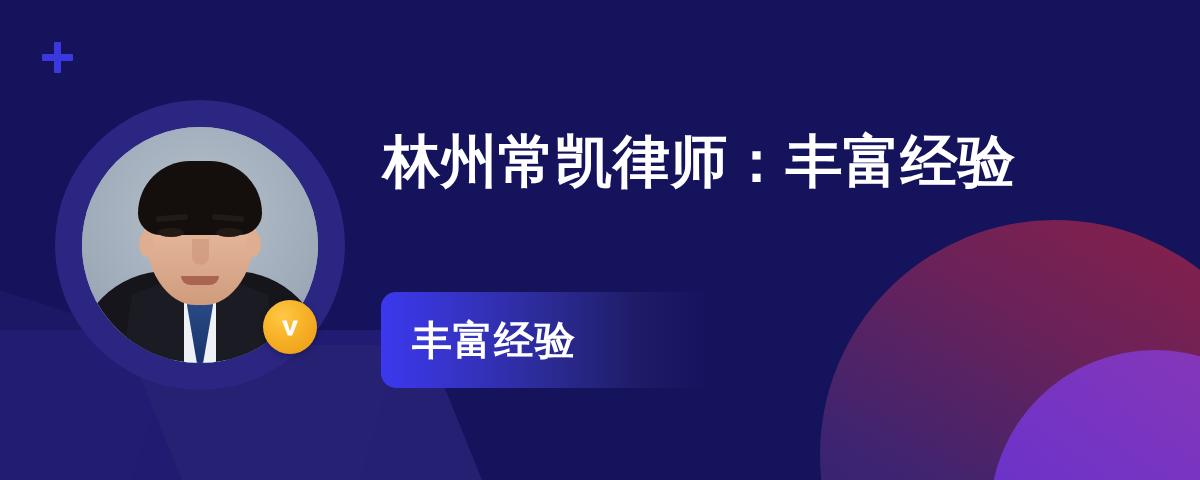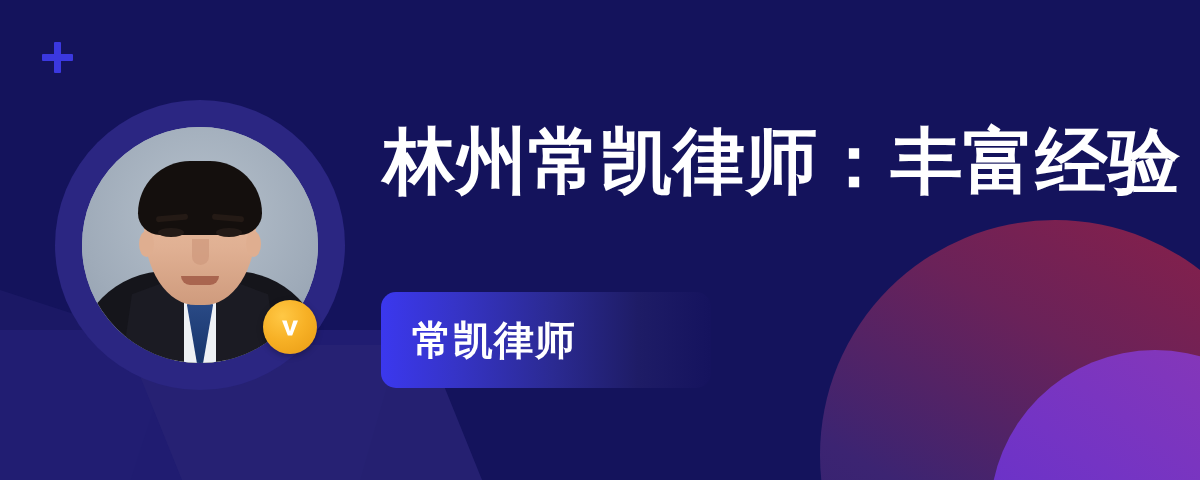--- a/index.html
+++ b/index.html
@@ -216,21 +216,21 @@
   }
   .verify-badge svg { display: block; }
 
   
   .headline {
     position: absolute;
     left: 383px;
     top: 122px;
     width: 700px;
     color: #ffffff;
-    font-size: 72px;
+    font-size: 57px;
     line-height: 78px;
     font-weight: bold;
     letter-spacing: .5px;
     white-space: nowrap;
   }
   .headline .line { display: block; }
 
   .name-badge {
     position: absolute;
     left: 381px;
@@ -297,16 +297,16 @@
         <path d="M7 8.5 L11.6 8.5 L15 19.2 L18.4 8.5 L23 8.5 L17.2 23.5 L12.8 23.5 Z" fill="#ffffff"></path>
       </svg>
     </div>
   </div>
 
   <div class="headline">
     <span class="line">林州常凯律师：丰富经验</span>
   </div>
 
   <div class="name-badge">
-    <span class="name-text">常凯律师</span>
+    <span class="name-text">丰富经验</span>
   </div>
 
 </div>
 
 </body></html>

